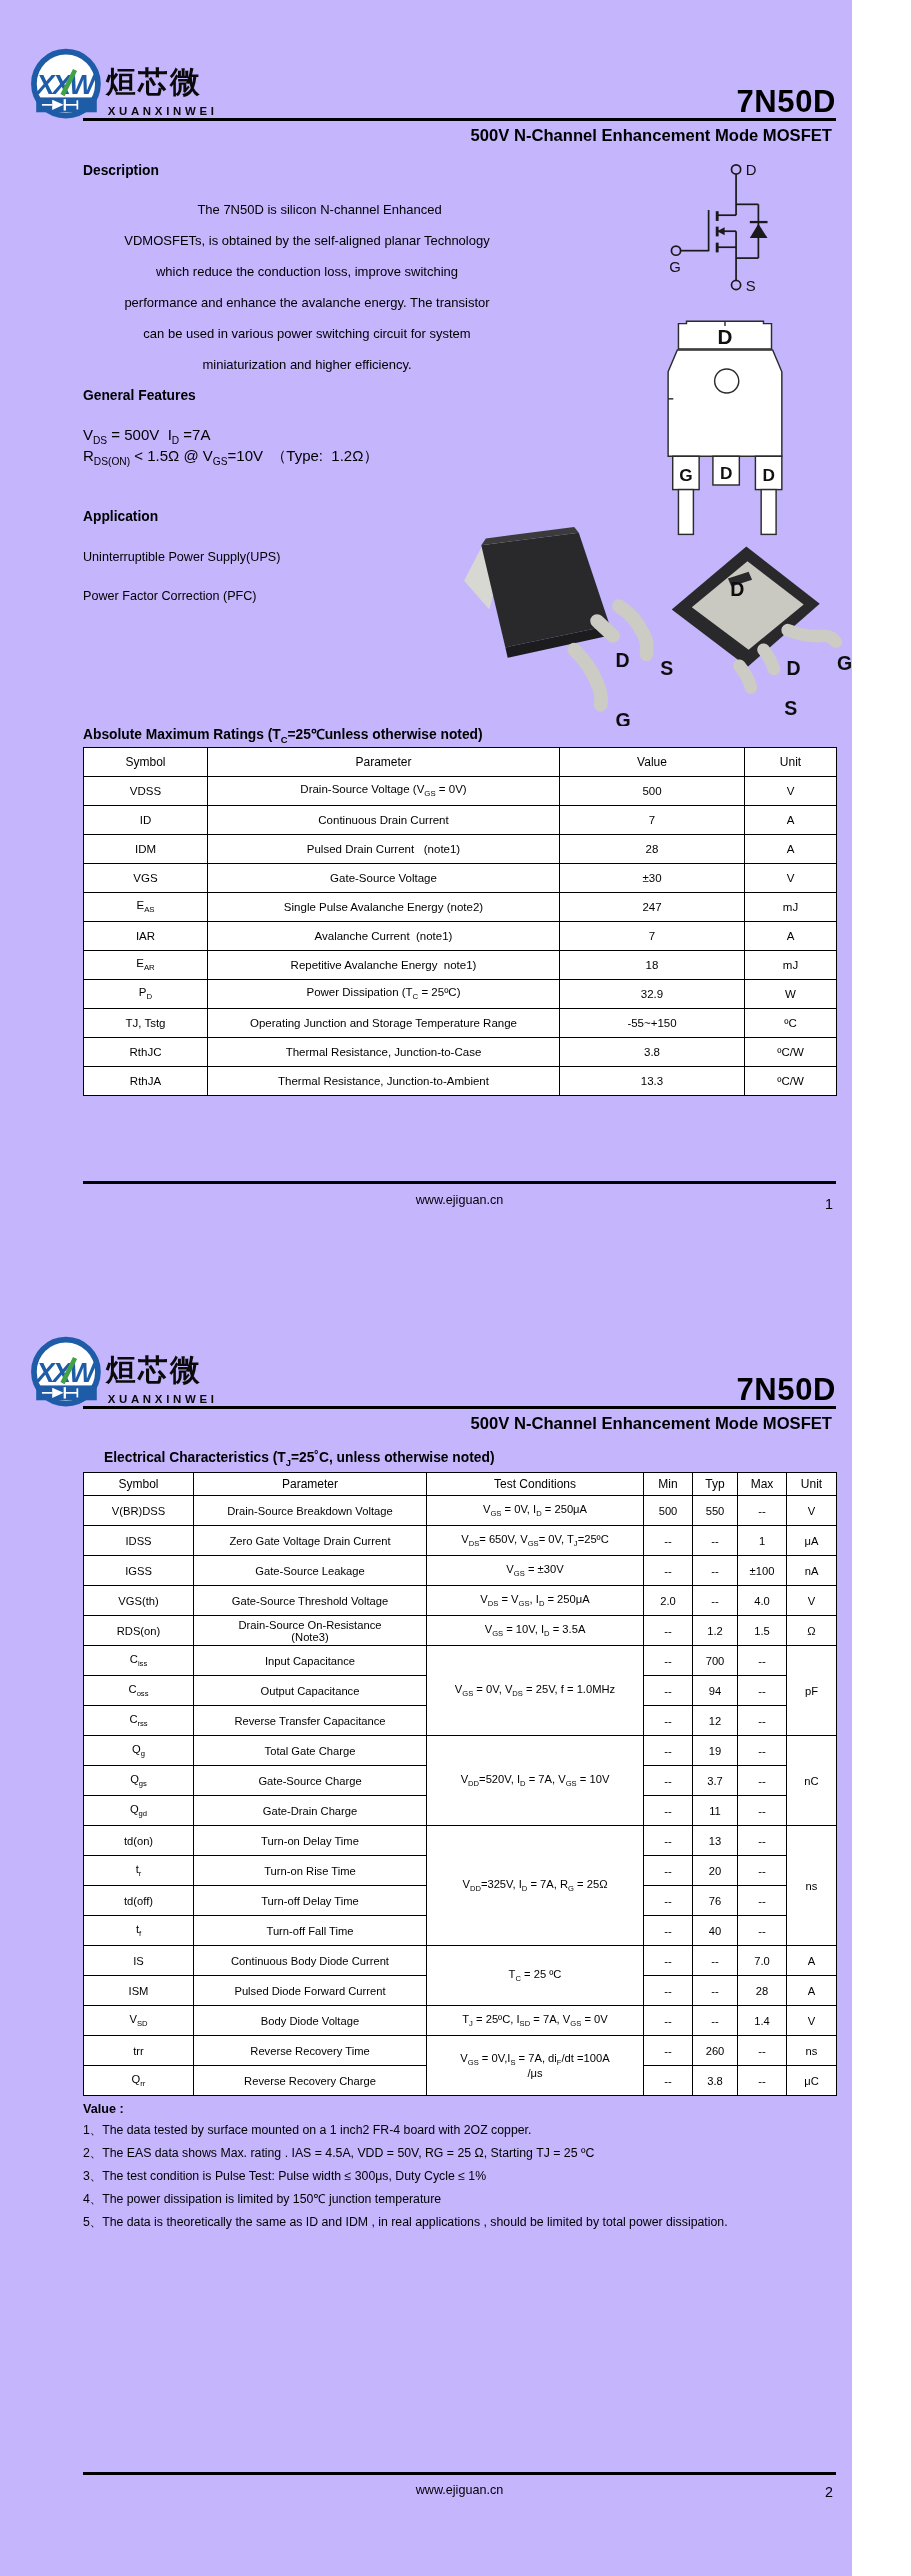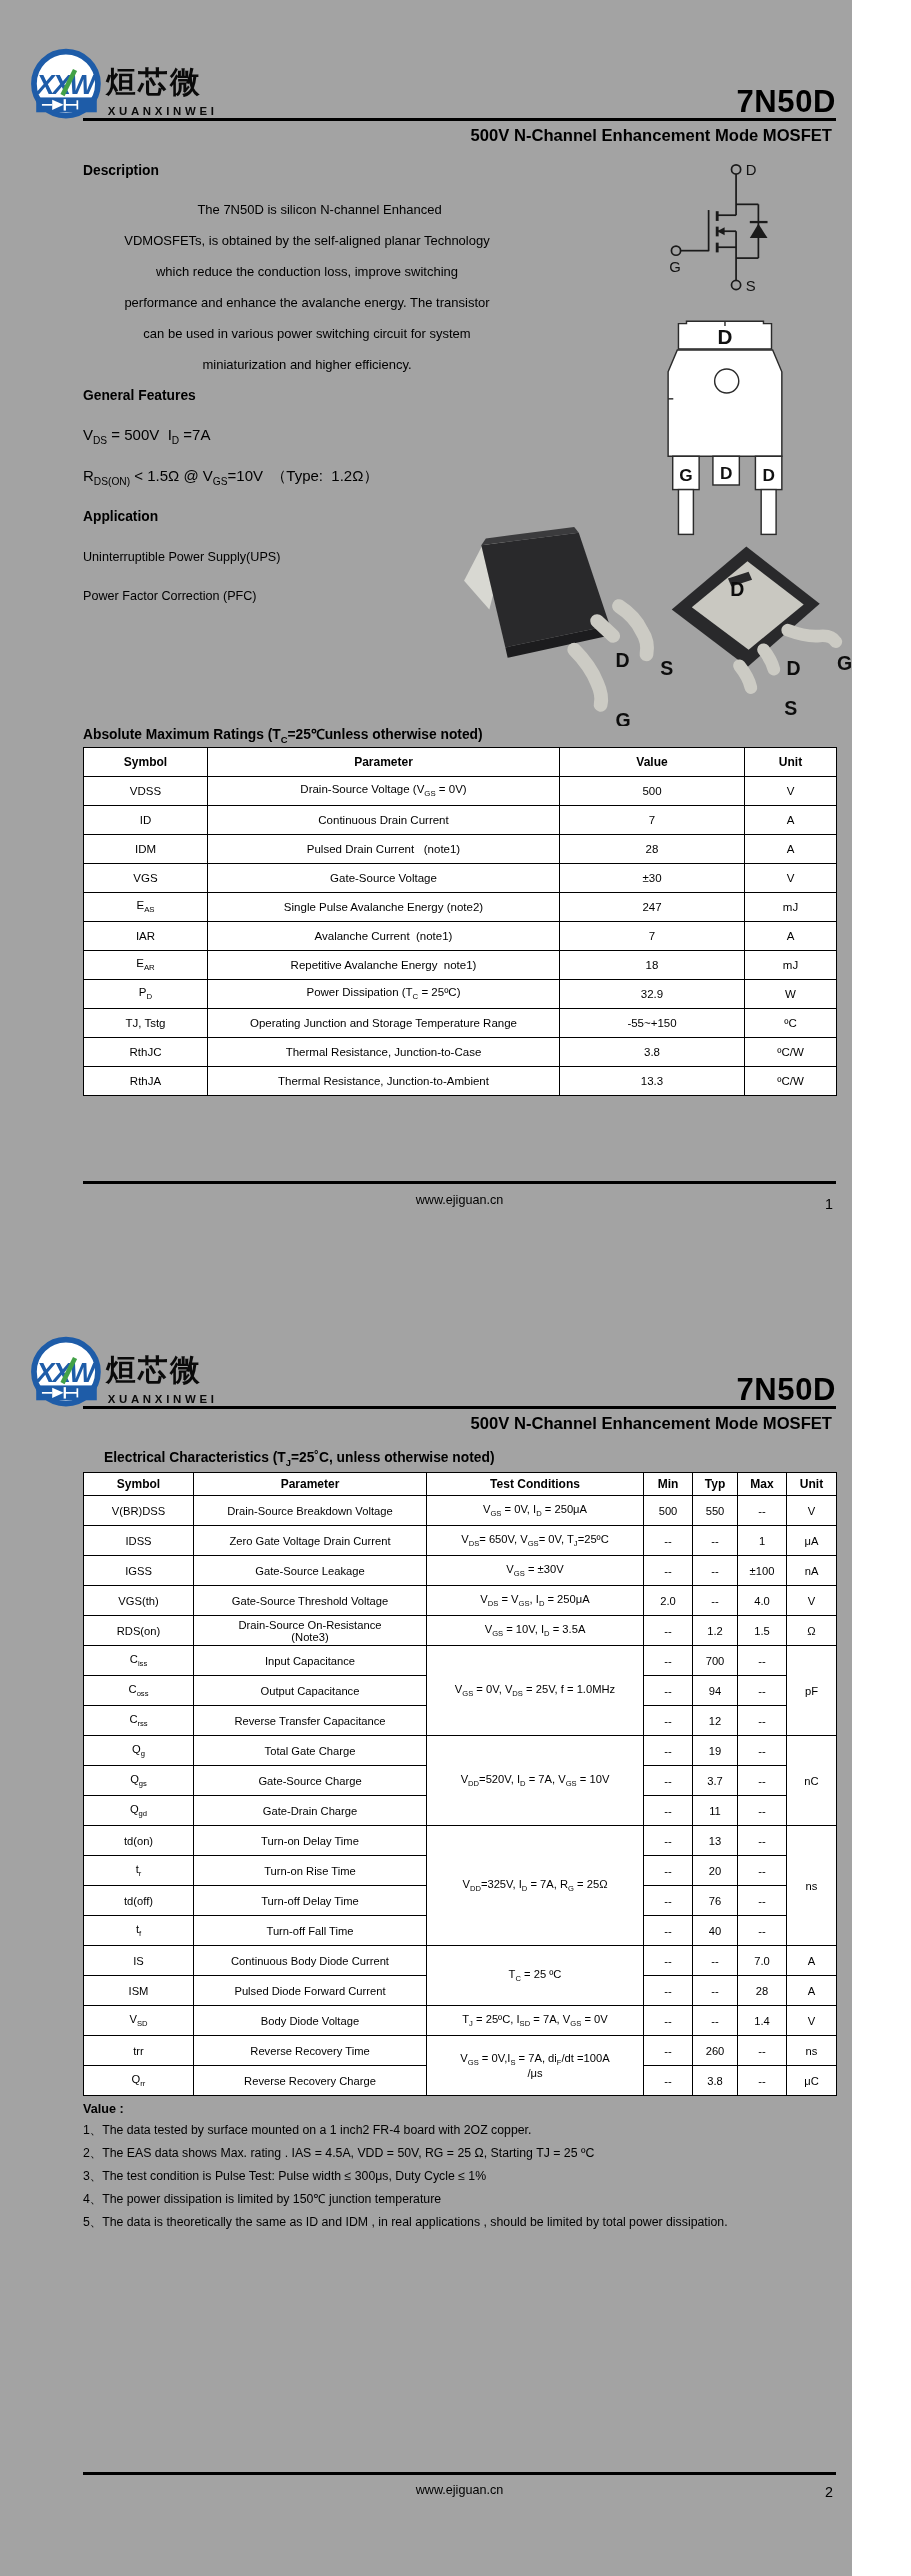--- a/index.html
+++ b/index.html
@@ -1,33 +1,33 @@
 <!DOCTYPE html>
 <html style="font-size:9.2px"><head>
 <meta charset="utf-8">
 <style>
   * { box-sizing: border-box; }
   html,body { margin:0; padding:0; background:#ffffff; }
   .sheet{
-    position:relative; width:852px; height:2576px; background:#a3a3a3;
+    position:relative; width:852px; height:2576px; background:#c4b5fd;
     font-family:"Liberation Sans", sans-serif; color:#000; overflow:hidden;
   }
   .abs{ position:absolute; }
   .rule{ position:absolute; background:#000; height:2.9px; }
   .part-no{ font-size:31px; font-weight:bold; text-align:right; width:753px; letter-spacing:0.6px; }
   .subtitle{ font-size:16.6px; font-weight:bold; text-align:right; width:749px; }
   .sec-h{ font-size:13.8px; font-weight:bold; }
   .desc-line{ font-size:13px; line-height:31px; white-space:nowrap;text-align:center; }
   .desc-line:first-child{ padding-left:25px; }
   .feat-line{ font-size:15px; white-space:nowrap; }
   .app-line{ font-size:12.6px; white-space:nowrap; }
   sub{ font-size:68%; }
   table.ds{ border-collapse:collapse; table-layout:fixed; background:#fff; border:1.7px solid #000; }
   table.ds th, table.ds td{ border:1.1px solid #000; text-align:center; vertical-align:middle; padding:0 1.7px; }
-  table.ds th{ font-size:12px; font-weight:bold; }
+  table.ds th{ font-size:12px; font-weight:normal; }
   table.abs-max thead tr{ height:29px; }
   table.abs-max tbody tr{ height:29px; }
   table.abs-max td{ font-size:11.5px; }
   table.elec thead tr{ height:23px; }
   table.elec tbody tr{ height:30px; }
   table.elec td{ font-size:11.2px; }
   .note-title{ font-size:12.6px; font-weight:bold; }
   .note-line{ font-size:12.3px; line-height:23px; white-space:nowrap; }
   .footer-url{ font-size:12.6px; text-align:center; width:753px; }
   .page-no{ font-size:14.3px; text-align:right; width:57px; }
@@ -65,21 +65,21 @@
       <div class="desc-line">The 7N50D is silicon N-channel Enhanced</div>
       <div class="desc-line">VDMOSFETs, is obtained by the self-aligned planar Technology</div>
       <div class="desc-line">which reduce the conduction loss, improve switching</div>
       <div class="desc-line">performance and enhance the avalanche energy. The transistor</div>
       <div class="desc-line">can be used in various power switching circuit for system</div>
       <div class="desc-line">miniaturization and higher efficiency.</div>
     </div>
 
     <div class="abs sec-h" style="left:83px;top:388px;">General Features</div>
     <div class="abs feat-line" style="left:83px;top:426px;">V<sub>DS</sub> = 500V&nbsp; I<sub>D</sub> =7A</div>
-    <div class="abs feat-line" style="left:83px;top:467px;">R<sub>DS(ON)</sub> &lt; 1.5Ω @ V<sub>GS</sub>=10V&nbsp;&nbsp;（Type:&nbsp; 1.2Ω）</div>
+    <div class="abs feat-line" style="left:83px;top:447px;">R<sub>DS(ON)</sub> &lt; 1.5Ω @ V<sub>GS</sub>=10V&nbsp;&nbsp;（Type:&nbsp; 1.2Ω）</div>
 
     <div class="abs sec-h" style="left:83px;top:509px;">Application</div>
     <div class="abs app-line" style="left:83px;top:550px;">Uninterruptible Power Supply(UPS)</div>
     <div class="abs app-line" style="left:83px;top:589px;">Power Factor Correction (PFC)</div>
 
     <svg class="abs" style="left:660px;top:158px;" width="143" height="143" viewBox="1150 275 250 250">
       <g stroke="#1a1a1a" stroke-width="3" fill="none">
         <circle cx="1283" cy="295" r="8"></circle>
         <line x1="1283" y1="303" x2="1283" y2="375"></line>
         <line x1="1283" y1="375" x2="1250" y2="375"></line>

